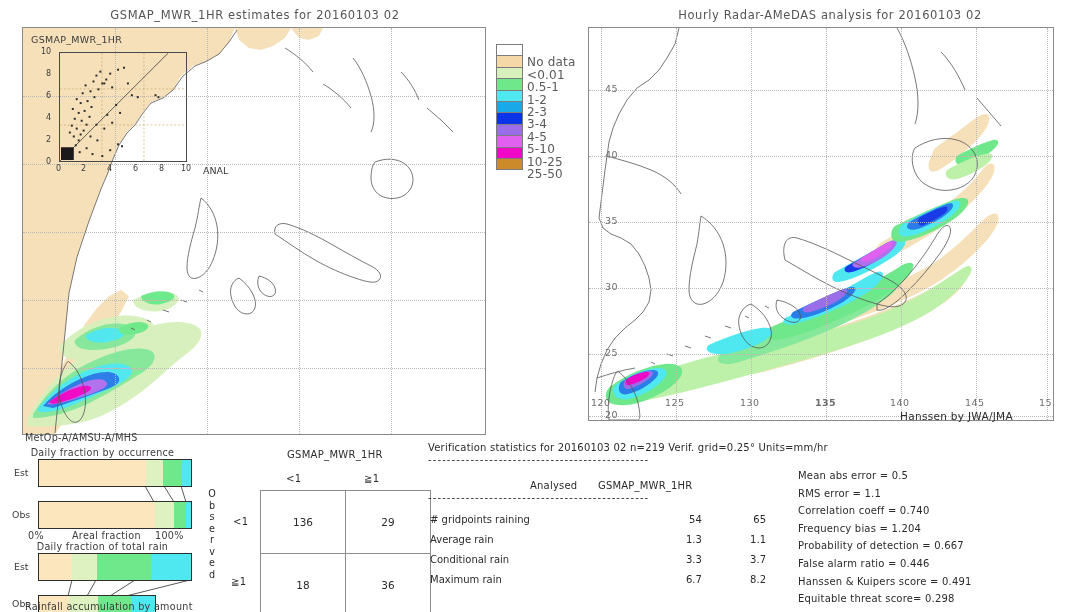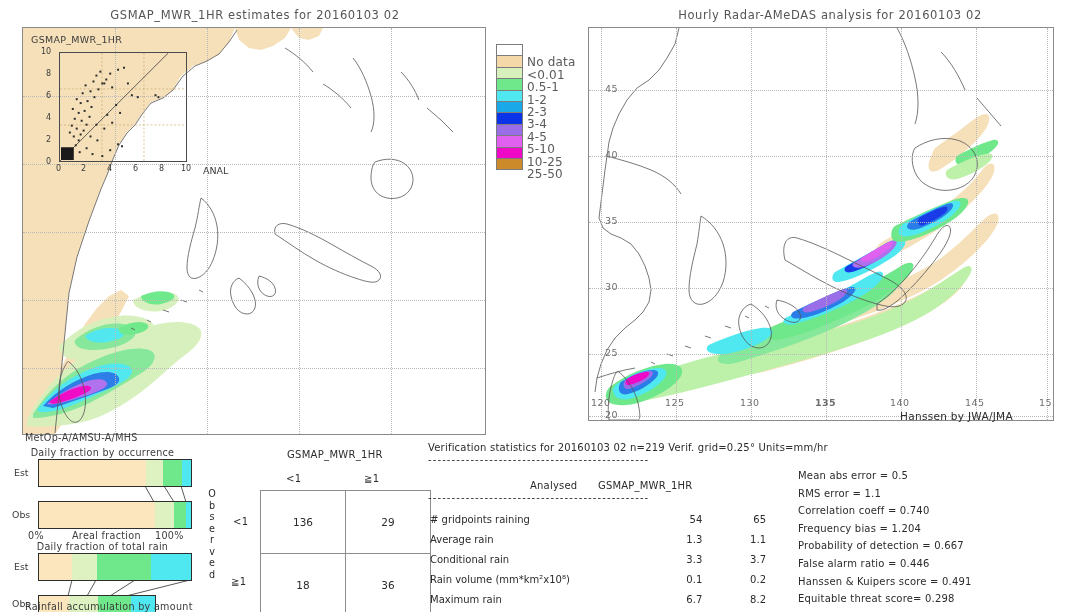--- a/index.html
+++ b/index.html
@@ -590,25 +590,20 @@
     <td>Average rain</td>
     <td class="num">1.3</td>
     <td class="num">1.1</td>
   </tr>
   <tr>
     <td>Conditional rain</td>
     <td class="num">3.3</td>
     <td class="num">3.7</td>
   </tr>
   <tr>
-    <td>Rain volume (mm*km²x10⁸)</td>
-    <td class="num">0.1</td>
-    <td class="num">0.2</td>
-  </tr>
-  <tr>
     <td>Maximum rain</td>
     <td class="num">6.7</td>
     <td class="num">8.2</td>
   </tr>
 </tbody>
   </table>
 
 <div class="abs" style="left:798px;top:470px;">
   <div class="stat-line" style="margin-bottom:6.6px;">Mean abs error = 0.5</div>
   <div class="stat-line" style="margin-bottom:6.6px;">RMS error = 1.1</div>

